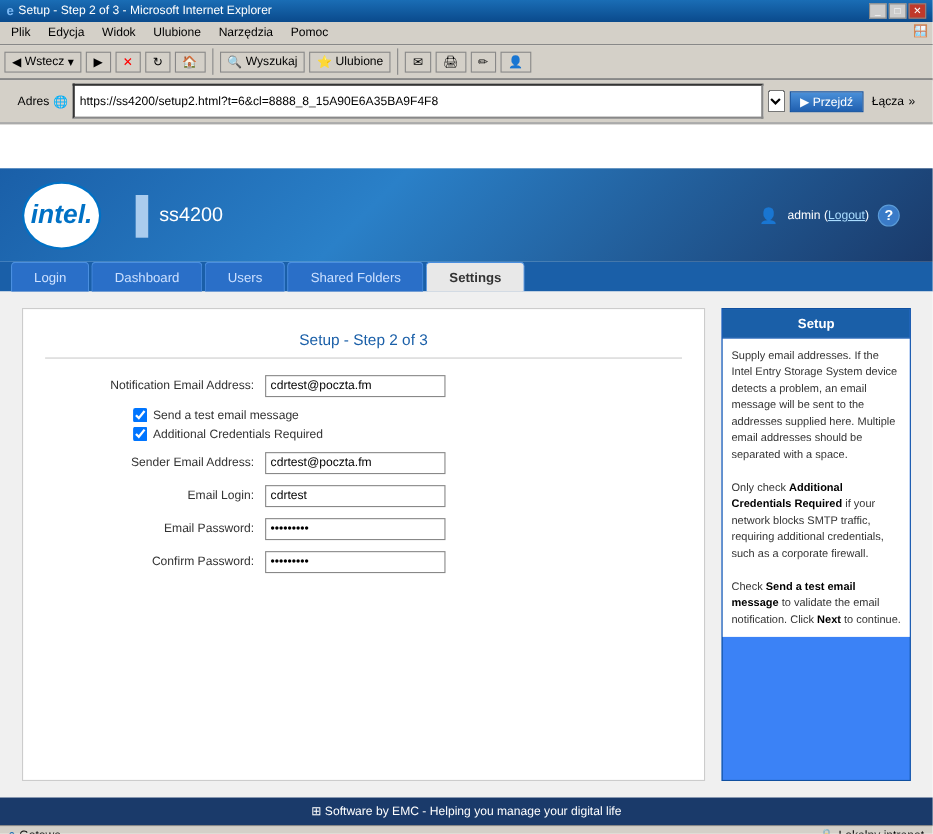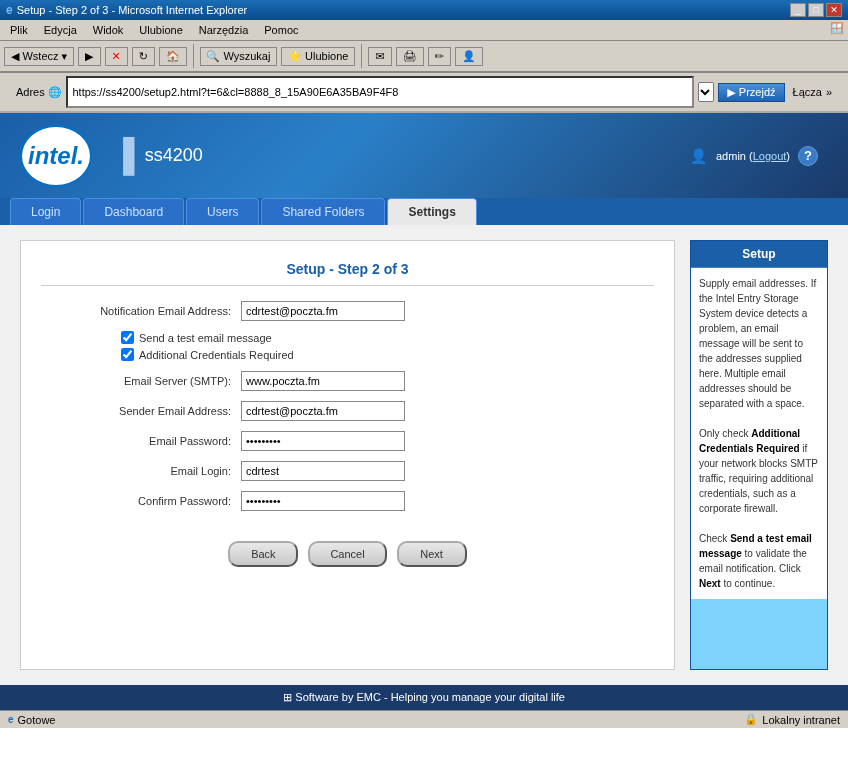--- a/index.html
+++ b/index.html
@@ -79,20 +79,21 @@
       border: 1px solid #1050a0;
       padding: 2px 8px;
       font-size: 11px;
       cursor: pointer;
     }
 
     
     .browser-content {
       background: #fff;
       position: relative;
+      margin-top: 40px;
     }
 
     
     .intel-header {
       background: linear-gradient(135deg, #1a5fa8 0%, #2a80c8 40%, #1a3a6a 100%);
       height: 85px;
       display: flex;
       align-items: center;
       padding: 0 20px;
       position: relative;
@@ -189,21 +190,21 @@
       padding: 20px;
     }
 
     .page-title {
       text-align: center;
       font-size: 14px;
       color: #1a5fa8;
       margin-bottom: 15px;
       padding-bottom: 8px;
       border-bottom: 1px solid #ccc;
-      font-weight: bold;
+      font-weight: normal;
     }
 
     .form-group {
       display: flex;
       align-items: center;
       margin-bottom: 10px;
     }
     .form-label {
       text-align: right;
       width: 200px;
@@ -240,22 +241,22 @@
       border-radius: 10px;
       padding: 5px 20px;
       font-size: 11px;
       cursor: pointer;
       color: #333;
       min-width: 70px;
     }
 
     
     .sidebar {
-      width: 138px;
-      background: #7dd3fc;
+      width: 172px;
+      background: #3b82f6;
       border: 1px solid #1050a0;
       color: white;
     }
     .sidebar-title {
       background: #1a5fa8;
       text-align: center;
       padding: 6px;
       font-size: 12px;
       font-weight: bold;
       border-bottom: 1px solid #4a7fc8;
@@ -419,50 +420,41 @@
       <div class="checkbox-group" style="margin-bottom:4px;">
         <input type="checkbox" checked="" style="">
         <span class="checkbox-label">Send a test email message</span>
       </div>
 
       <div class="checkbox-group" style="margin-bottom:10px;">
         <input type="checkbox" checked="" style="">
         <span class="checkbox-label">Additional Credentials Required</span>
       </div>
 
-      <div class="form-group">
-        <span class="form-label">Email Server (SMTP):</span>
-        <input type="text" class="form-input" value="www.poczta.fm" style="">
-      </div>
 
       <div class="form-group">
         <span class="form-label">Sender Email Address:</span>
         <input type="text" class="form-input" value="cdrtest@poczta.fm" style="">
       </div>
 
       <div class="form-group">
+        <span class="form-label">Email Login:</span>
+        <input type="text" class="form-input" value="cdrtest" style="">
+      </div>
+
+      <div class="form-group">
         <span class="form-label">Email Password:</span>
         <input type="password" class="form-input" value="password1" style="">
-      </div>
-
-      <div class="form-group">
-        <span class="form-label">Email Login:</span>
-        <input type="text" class="form-input" value="cdrtest" style="">
       </div>
 
       <div class="form-group">
         <span class="form-label">Confirm Password:</span>
         <input type="password" class="form-input" value="password1" style="">
       </div>
 
-      <div class="form-buttons">
-        <button class="form-btn">Back</button>
-        <button class="form-btn">Cancel</button>
-        <button class="form-btn">Next</button>
-      </div>
     </div>
 
     <div class="sidebar">
       <div class="sidebar-title">Setup</div>
       <div class="sidebar-content">
         <p>Supply email addresses. If the Intel Entry Storage System device detects a problem, an email message will be sent to the addresses supplied here. Multiple email addresses should be separated with a space.</p>
         <br>
         <p>Only check <b>Additional Credentials Required</b> if your network blocks SMTP traffic, requiring additional credentials, such as a corporate firewall.</p>
         <br>
         <p>Check <b>Send a test email message</b> to validate the email notification. Click <b>Next</b> to continue.</p>

